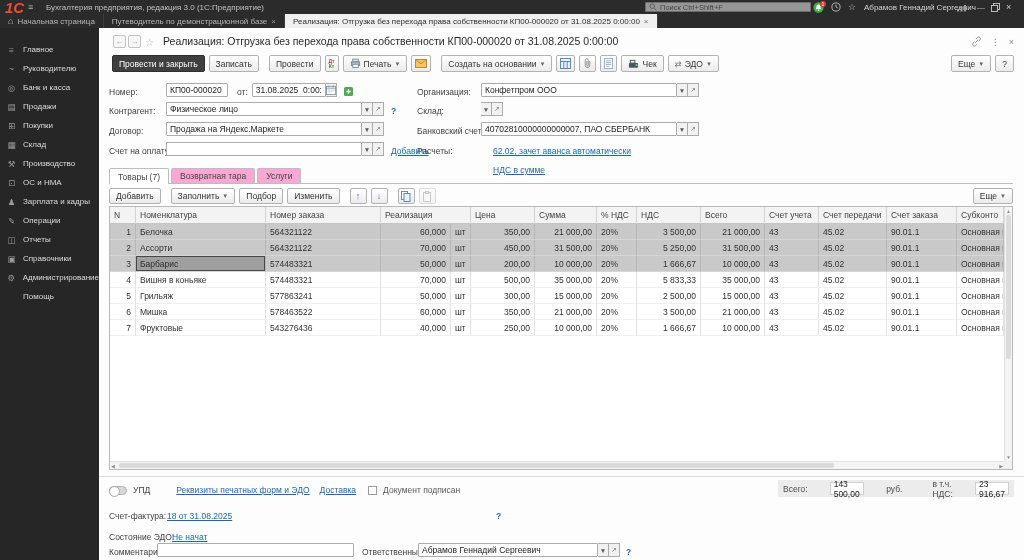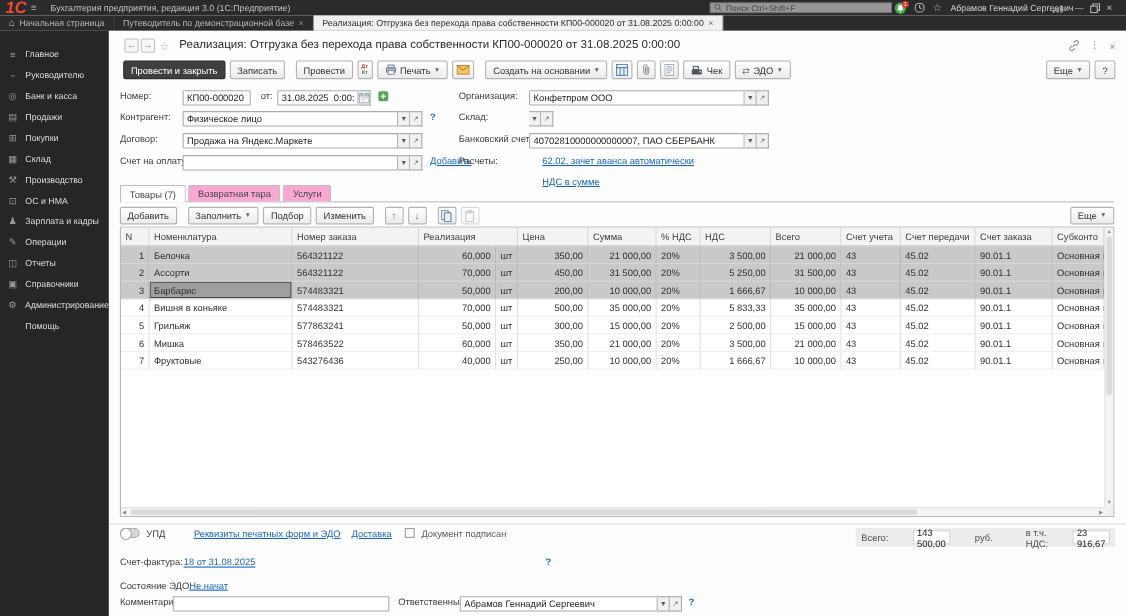--- a/index.html
+++ b/index.html
@@ -39,21 +39,21 @@
 .toolbar{position:absolute;left:13px;top:27px;display:flex;gap:4px;align-items:center}
 .toolbar-right{position:absolute;right:10px;top:27px;display:flex;gap:4px}
 .btn{height:17px;border:1px solid #b2b2b2;border-radius:2px;background:linear-gradient(#fff,#ebebeb);padding:0 6px;display:inline-flex;align-items:center;gap:3px;color:#333;white-space:nowrap;cursor:pointer;font-size:8.5px}
 .btn.primary{background:#3f3f3f;border-color:#2e2e2e;color:#fff}
 .btn.ic-only{padding:0 3px}
 .caret{font-size:6px;color:#666}
 .dtkt{display:flex;flex-direction:column;line-height:1;font-size:5px;font-weight:bold}
 .dtkt .dt{color:#b3422e}.dtkt .kt{color:#3f7d3f}
 .grp{margin-left:6px}
 
-.frow{position:absolute;display:flex;align-items:flex-start;height:15px;white-space:nowrap}
+.frow{position:absolute;display:flex;align-items:flex-end;height:15px;white-space:nowrap}
 .flabel{color:#3e3e3e}
 .inp{height:14px;border:1px solid #ababab;border-radius:1px;background:#fff;padding:0 3px;font:inherit;color:#222}
 .cbtn{width:11px;height:14px;border:1px solid #ababab;border-left:none;background:#f1f1f1;color:#5a5a5a;font-size:6.5px;display:inline-flex;align-items:center;justify-content:center;cursor:pointer}
 .link{color:#1a66b8;text-decoration:underline;cursor:pointer}
 .qmark{color:#1a66b8;font-weight:bold;cursor:pointer}
 .icbtn{display:inline-flex;align-items:center;justify-content:center;cursor:pointer}
 
 .gridtabs{position:absolute;left:10px;top:140px;right:11px;height:16px;display:flex;align-items:flex-end;border-bottom:1px solid #bdbdbd}
 .gtab{height:15px;display:flex;align-items:center;padding:0 8px;border:1px solid #bdbdbd;border-bottom:none;border-radius:2px 2px 0 0;background:#f9a8d4;color:#444;margin-right:2px;cursor:pointer}
 .gtab.active{background:#fff;height:16px;margin-bottom:-1px}

